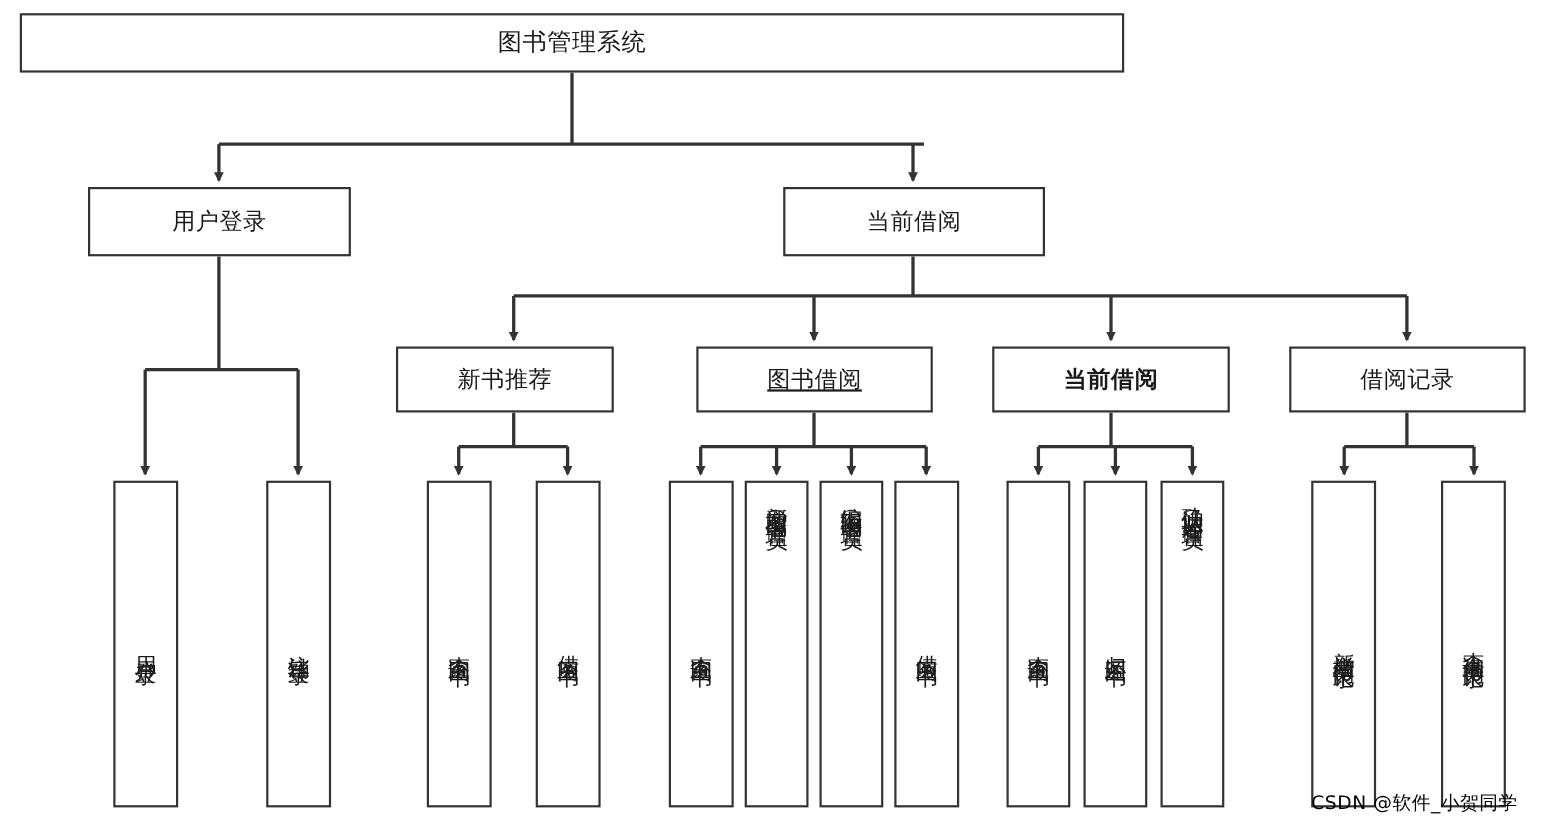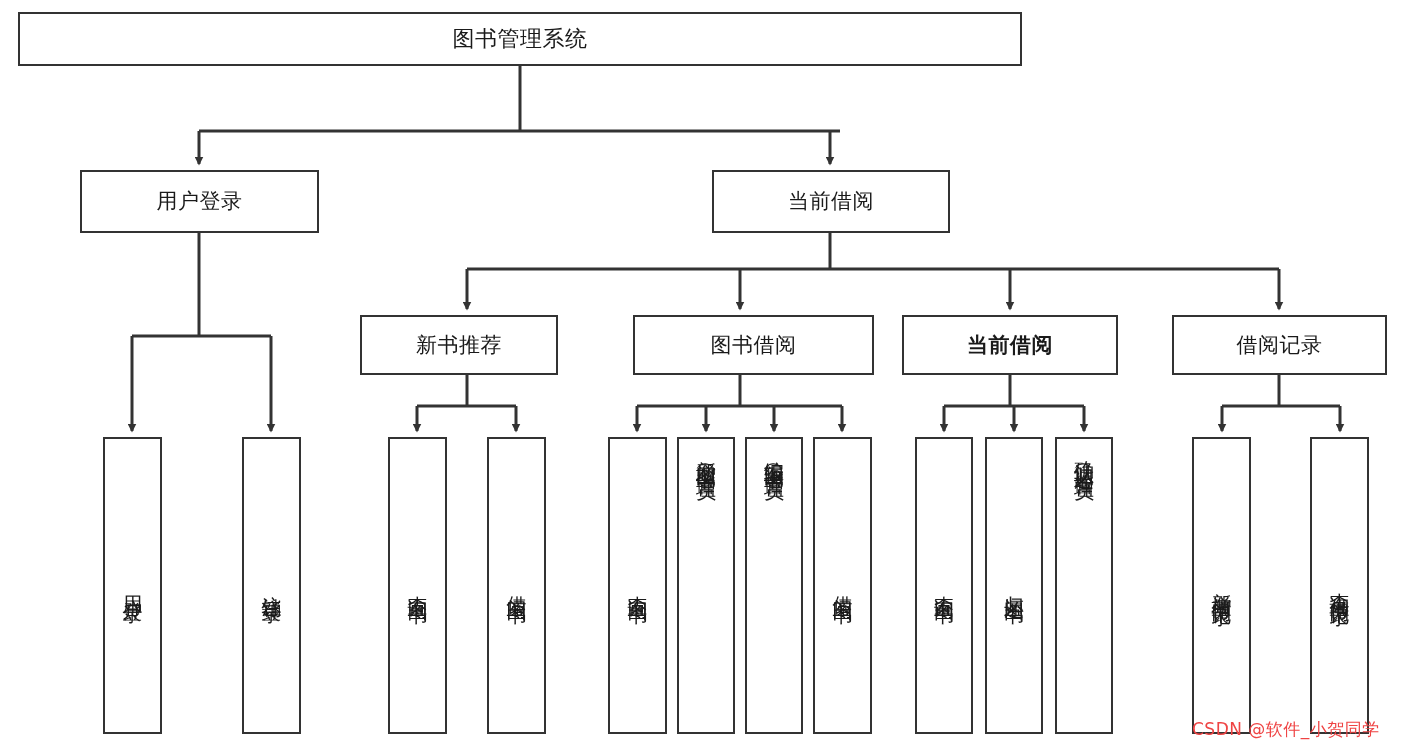--- a/index.html
+++ b/index.html
@@ -67,21 +67,21 @@
   .node-v.leaf-tall .node-label {
     max-height: 290px;
   }
   
   .node-v.center-text {
     align-items: center;
     padding-top: 0;
   }
   .watermark {
     position: absolute;
-    color: #ef4444;
+    color: #000000;
     font-size: 17px;
     white-space: nowrap;
     letter-spacing: 0.5px;
     pointer-events: none;
   }
 </style>
 </head>
 <body>
 
 <div id="diagram-root">
@@ -143,21 +143,21 @@
   <div class="node node-h" style="left:80px; top:170px; width:239px; height:63px;">
     <span class="node-label">用户登录</span>
   </div>
   <div class="node node-h" style="left:712px; top:170px; width:238px; height:63px;">
     <span class="node-label">当前借阅</span>
   </div>
 
   <div class="node node-h" style="left:360px; top:315px; width:198px; height:60px;">
     <span class="node-label">新书推荐</span>
   </div>
-  <div class="node node-h" style="left:633px; top:315px; width:241px; height:60px;">
+  <div class="node node-h" style="left:633px; top:315px; width:215px; height:60px;text-decoration:underline;">
     <span class="node-label">图书借阅</span>
   </div>
   <div class="node node-h" style="left:902px; top:315px; width:216px; height:60px;font-weight:bold;">
     <span class="node-label">当前借阅</span>
   </div>
   <div class="node node-h" style="left:1172px; top:315px; width:215px; height:60px;">
     <span class="node-label">借阅记录</span>
   </div>
 
   <div class="node node-v center-text" style="left:103px; top:437px; width:59px; height:297px;">

